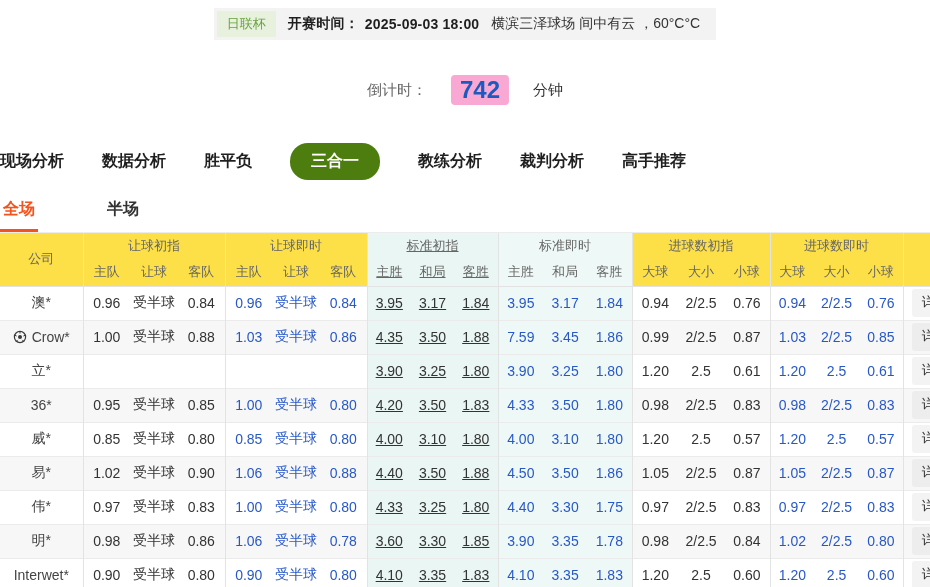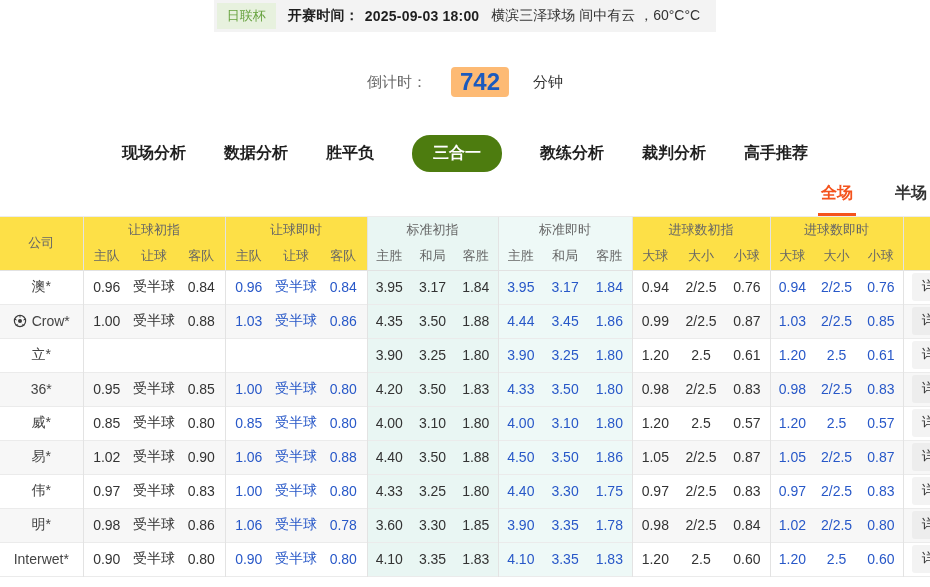--- a/index.html
+++ b/index.html
@@ -2,60 +2,60 @@
 <html><head>
 <meta charset="utf-8">
 <style>
   * { box-sizing: border-box; }
   html,body { margin:0; padding:0; }
   body {
     width:930px; height:587px; overflow:hidden; background:#fff;
     font-family:"Liberation Sans","DejaVu Sans",sans-serif; color:#333;
   }
   
-  .top-bar-wrap { display:flex; justify-content:center; }
+  .top-bar-wrap { display:flex; justify-content:center; padding-top:8px; }
   .top-bar { display:flex; align-items:center; gap:12px; background:#f3f3f3; padding:3px 16px 3px 3px; font-size:14px; }
   .league-badge { background:#e7f1de; color:#67a23f; padding:4px 10px; font-size:13px; }
   .kickoff { font-weight:bold; color:#1f1f1f; letter-spacing:.2px; }
   .venue { color:#333; }
   
   .team-header { position:relative; height:84px; margin-top:9px; }
   .home-group { position:absolute; left:112px; top:2px; display:flex; align-items:center; gap:14px; }
   .away-group { position:absolute; right:0px; top:2px; display:flex; align-items:center; gap:12px; }
   .team-name { font-size:22px; font-weight:bold; color:#1b1b1b; }
   .logo-box { width:70px; height:70px; display:flex; align-items:center; justify-content:center; }
   .logo-box.home { background:#fdeeda; }
   .logo-box.away { background:#d9e5f6; }
   .badge { width:52px; height:52px; background:#fff; border:3px solid #7265ad; border-radius:12px;
            display:flex; align-items:center; justify-content:center; }
   .countdown { position:absolute; left:50%; transform:translateX(-50%); top:26px;
                display:flex; align-items:center; gap:24px; font-size:15px; color:#666; }
-  .cd-value { background:#fdba74; color:#1b5abe; font-size:24px; font-weight:bold;
+  .cd-value { background:#f9a8d4; color:#1b5abe; font-size:24px; font-weight:bold;
               padding:1px 9px; border-radius:4px; font-family:"Liberation Sans",sans-serif; }
   .cd-unit { color:#333; }
   
-  .main-nav { display:flex; justify-content:center; align-items:center; gap:38px;
+  .main-nav { display:flex; justify-content:flex-start; align-items:center; gap:38px;
               margin-top:8px; height:40px; font-size:16px; font-weight:bold; color:#1f1f1f; }
   .nav-item { cursor:pointer; white-space:nowrap; }
   .nav-item.active { background:#4d7c0f; color:#fff; padding:8px 21px; border-radius:18px; }
   
-  .sub-tabs { display:flex; justify-content:flex-end; gap:36px; margin-top:4px;
+  .sub-tabs { display:flex; justify-content:flex-start; gap:66px; margin-top:12px;
               border-bottom:1px solid #ececec; font-size:16px; font-weight:bold; }
   .sub-tab { padding:6px 3px 9px; color:#333; cursor:pointer; }
   .sub-tab.active { color:#f4531d; border-bottom:3px solid #f4531d; }
   
   table.odds { border-collapse:collapse; table-layout:fixed; width:930px; font-size:14px; }
   thead th { background:#fde047; color:#666; font-weight:normal; font-size:13px; }
   thead tr.grp-row th { height:26px; }
   thead tr.sub-row th { height:27px; }
   thead { border-bottom:1px solid #e2e2e2; }
   tbody td { height:34px; text-align:center; border-top:1px solid #ebebeb; overflow:hidden; white-space:nowrap; }
   tbody tr:first-child td { border-top:none; }
   tbody tr.alt td { background:#f7f7f7; }
-  td.tint-init, th.tint-init { background:#e9f6f3 !important; }
+  td.tint-init, th.tint-init { background:#e9f6f3 !important;text-decoration:underline; }
   td.tint-live, th.tint-live { background:#eef9f7 !important; }
   .gb { border-left:1px solid #e3e3e3; }
   .live { color:#2858c8; }
   .company-cell { color:#444; }
   .company-inner { display:flex; align-items:center; justify-content:center; gap:5px; }
   .detail-cell { text-align:left; }
   .detail-btn { display:inline-block; margin-left:7px; padding:5px 10px; background:#f3f3f3;
                 border-radius:3px; color:#333; cursor:pointer; }
   tbody tr.alt .detail-btn { background:#ededed; }
   table.odds { border-bottom:1px solid #ebebeb; }
@@ -190,21 +190,21 @@
         </td>
         <td class="gb ">1.00</td>
         <td class="">受半球</td>
         <td class="">0.88</td>
         <td class="gb live">1.03</td>
         <td class="live">受半球</td>
         <td class="live">0.86</td>
         <td class="gb tint-init ">4.35</td>
         <td class="tint-init ">3.50</td>
         <td class="tint-init ">1.88</td>
-        <td class="gb tint-live live">4.44</td>
+        <td class="gb tint-live live">7.59</td>
         <td class="tint-live live">3.45</td>
         <td class="tint-live live">1.86</td>
         <td class="gb ">0.99</td>
         <td class="">2/2.5</td>
         <td class="">0.87</td>
         <td class="gb live">1.03</td>
         <td class="live">2/2.5</td>
         <td class="live">0.85</td>
         <td class="gb detail-cell"><span class="detail-btn">详</span></td>
       </tr>

